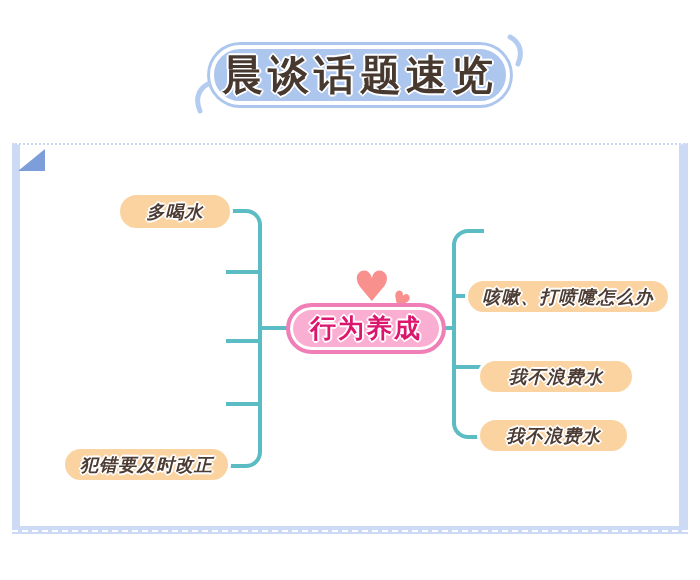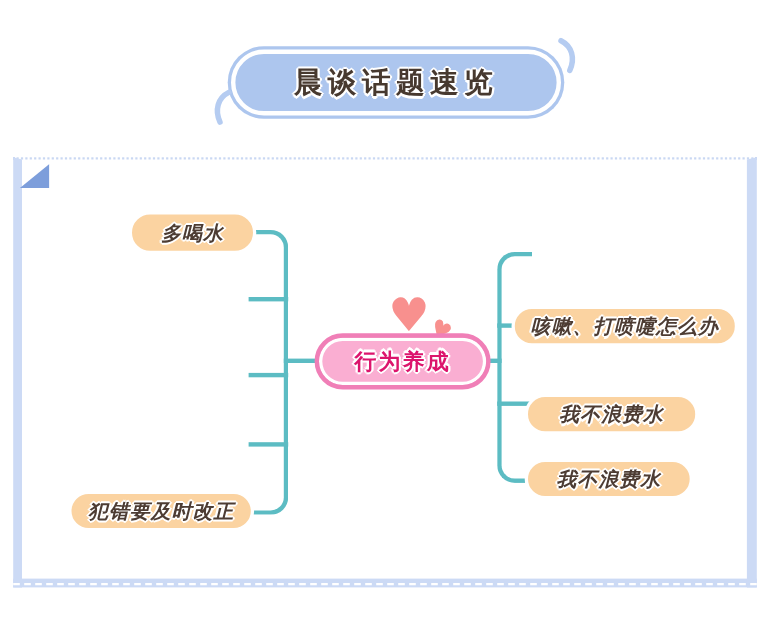--- a/index.html
+++ b/index.html
@@ -26,21 +26,21 @@
   }
 
   
   .title-pill{
     position:absolute; left:210px; top:45px; width:300px; height:60px;
     background:var(--titleblue);
     border:4px solid #fff;
     box-shadow:0 0 0 3px var(--titleblue);
     border-radius:999px;
     display:flex; align-items:center; justify-content:center;
-    font-size:26px; font-weight:bold; letter-spacing:5px;
+    font-size:41px; font-weight:bold; letter-spacing:5px;
     color:#47392f; text-shadow:var(--outline);
     z-index:4;
   }
   .accent{ position:absolute; z-index:4; }
 
   
   .card{
     position:absolute; left:12px; top:143px; width:676px; height:391px;
     background:#fff;
     border-left:8px solid var(--frame);
@@ -107,21 +107,21 @@
   .n-r4{ left:477px; top:417px; width:153px; height:37px; }
 
   
   .center-node{
     position:absolute; left:286px; top:303px; width:160px; height:51px;
     background:var(--pink-fill);
     border:4px solid var(--pink-border);
     box-shadow:inset 0 0 0 3px #fff;
     border-radius:999px;
     display:flex; align-items:center; justify-content:center;
-    font-size:20px; font-weight:bold; letter-spacing:2px;
+    font-size:26px; font-weight:bold; letter-spacing:2px;
     color:var(--pink-text); text-shadow:var(--outline);
     z-index:3;
   }
 
   
   .heart{ position:absolute; color:var(--heart); line-height:1; z-index:2; }
   .heart-big{ left:353px; top:266px; font-size:42px; }
   .heart-small{ left:391px; top:290px; font-size:21px; transform:rotate(28deg); }
 </style>
 </head>

